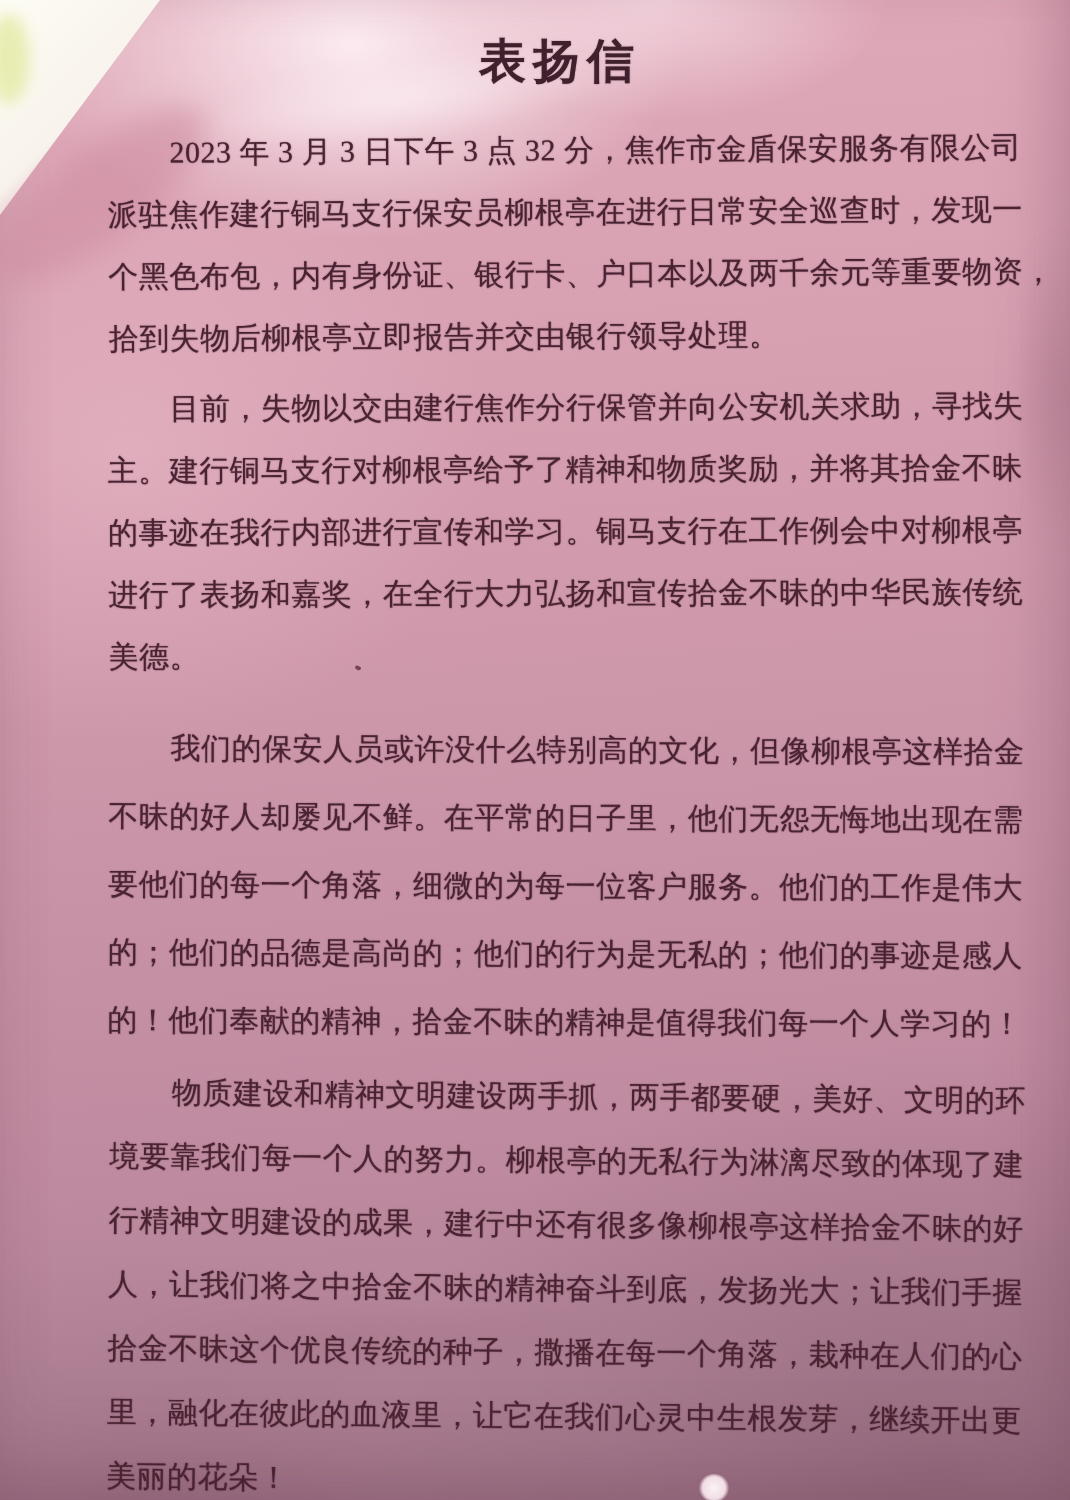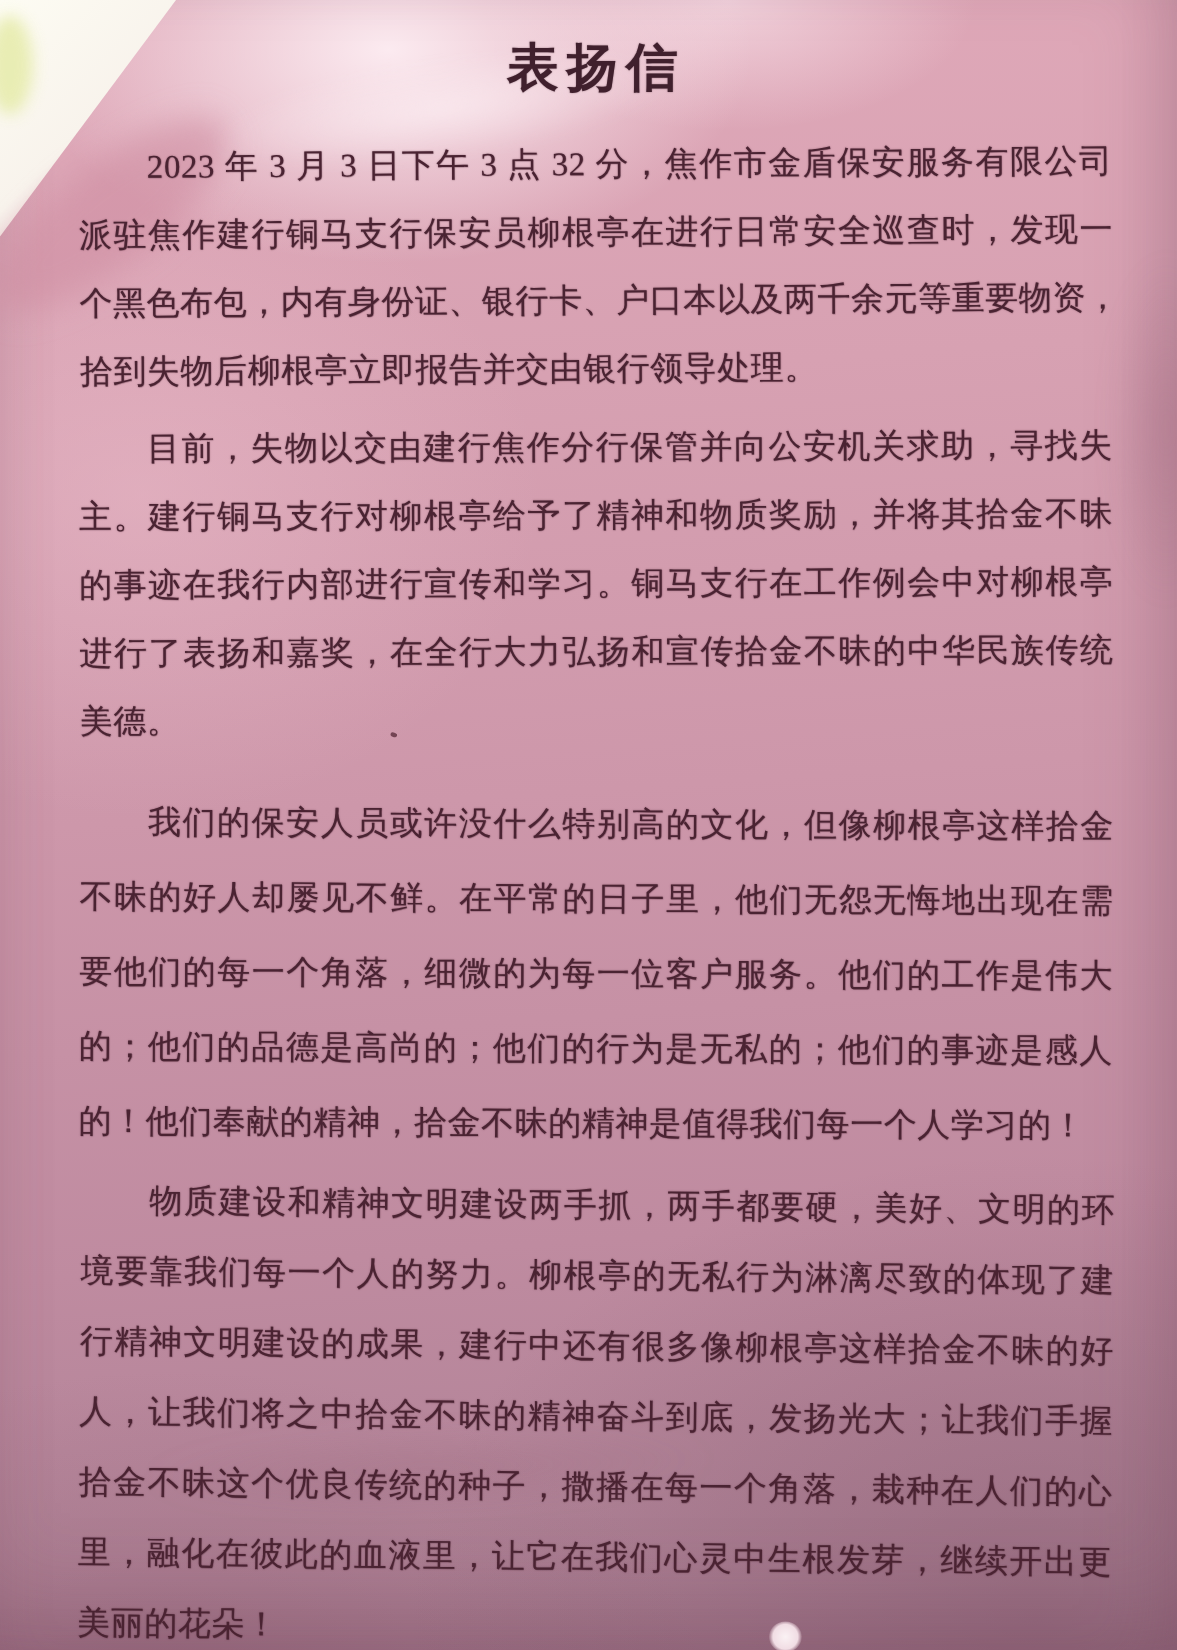--- a/index.html
+++ b/index.html
@@ -64,21 +64,21 @@
   }
   .wrinkle-3 {
     position: absolute; left: 40px; bottom: 120px; width: 700px; height: 90px;
     background: radial-gradient(ellipse closest-side, rgba(145,92,112,0.20), rgba(145,92,112,0) 75%);
     transform: rotate(-2deg); filter: blur(12px);
   }
 
   
   .paper-content {
     position: absolute; inset: 0;
-    padding: 30px 58px 0 72px;
+    padding: 30px 58px 0 108px;
     color: #4a2332;
   }
   .letter-title {
     margin: 0; padding: 0;
     height: 82px;
     text-align: center;
     font-size: 47px;
     font-weight: bold;
     letter-spacing: 7px;
     color: #40202d;

